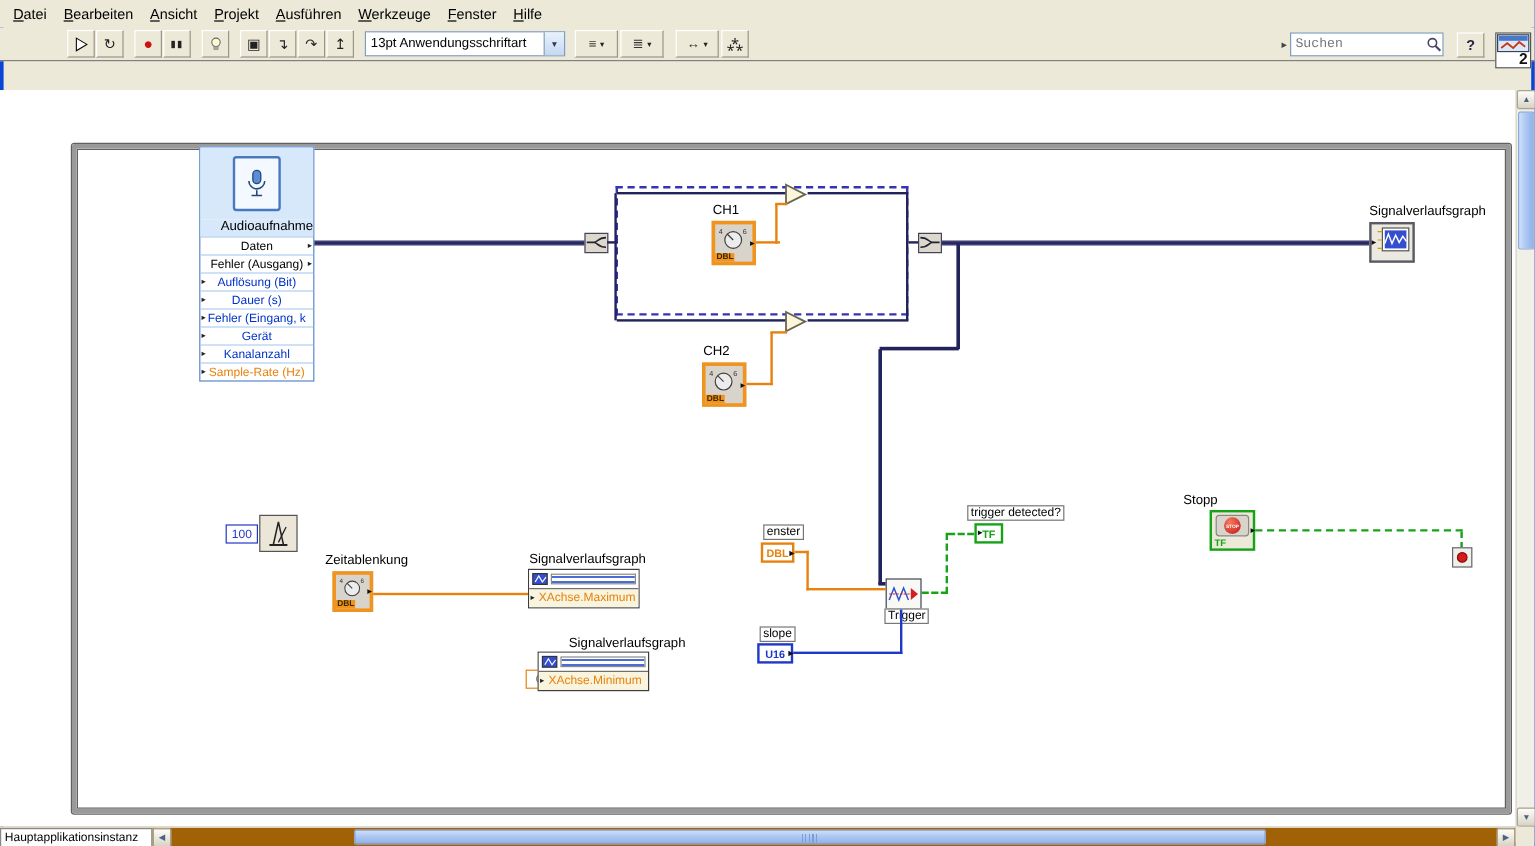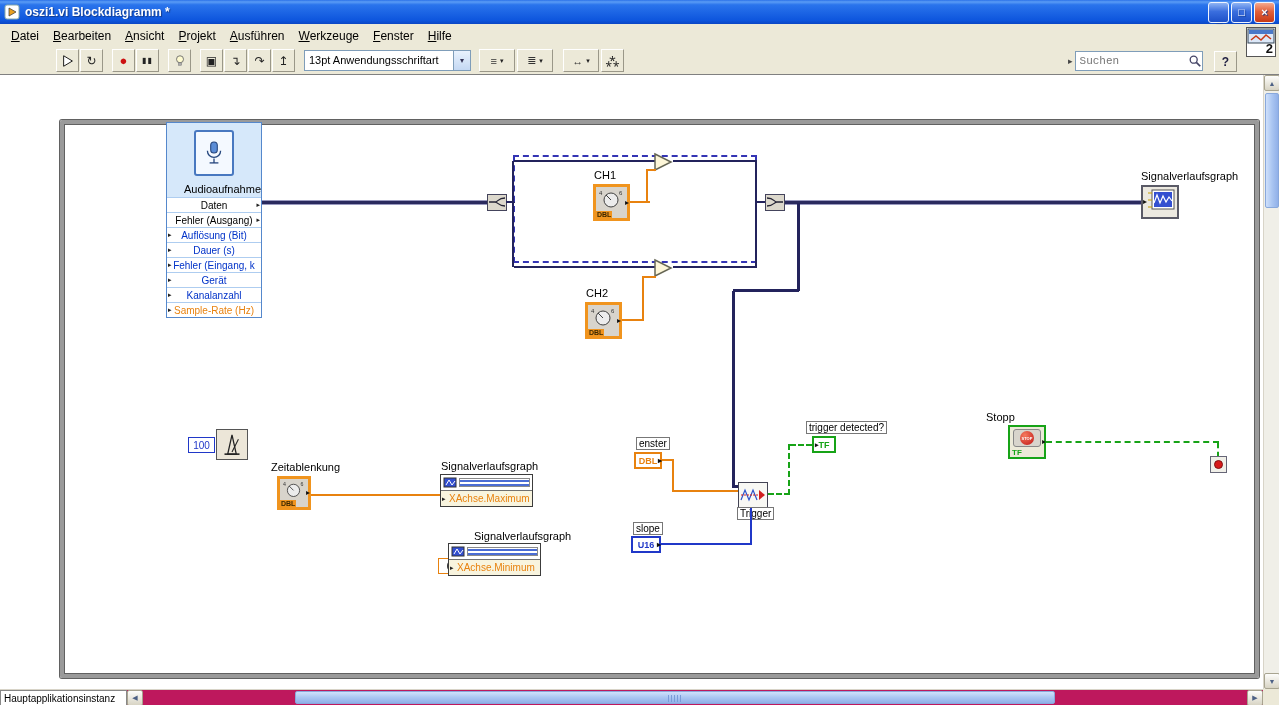--- a/index.html
+++ b/index.html
@@ -105,55 +105,39 @@
   .pn-row1{height:15px;display:flex;align-items:center;padding:1px 2px;background:#fff;}
   .pn-stripes{flex:1;height:9px;margin-left:2px;background:repeating-linear-gradient(0deg,#4a6cd4 0 2px,#fff 2px 4px);border:1px solid #8a8a8a;}
   .pn-row2{height:16px;border-top:1px solid #707070;background:#f8f4de;color:#e8820f;font-size:10px;
     display:flex;align-items:center;padding:0 2px 0 8px;position:relative;white-space:nowrap;}
   .pn-arr{position:absolute;left:1px;font-size:7px;color:#222;line-height:0;}
   
   .lbl{position:absolute;font-size:11px;color:#000;white-space:nowrap;}
   .lbl-box{position:absolute;font-size:10px;color:#000;white-space:nowrap;background:#fff;border:1px solid #777;padding:0 2px;}
   
   .vscroll{position:absolute;right:0;top:75px;width:16px;height:614px;background:#f0efe8;border-left:1px solid #d8d4c8;}
-  .hscroll{position:absolute;left:0;top:689px;width:1263px;height:16px;background:#be185d;border-top:1px solid #d8d4c8;}
+  .hscroll{position:absolute;left:0;top:689px;width:1263px;height:16px;background:#a16207;border-top:1px solid #d8d4c8;}
   .sb-btn{position:absolute;width:16px;height:16px;background:linear-gradient(180deg,#fdfdfb,#d8d4c4);
     border:1px solid #a8a490;border-radius:2px;display:flex;align-items:center;justify-content:center;
     font-size:7px;color:#4d6185;}
   .vthumb{position:absolute;left:1px;width:14px;border:1px solid #88a8dc;border-radius:2px;
     background:linear-gradient(90deg,#cfe0fb,#aac6f2 50%,#90b0e8);}
   .hthumb{position:absolute;top:1px;height:13px;border:1px solid #88a8dc;border-radius:2px;
     background:linear-gradient(180deg,#cfe0fb,#aac6f2 50%,#90b0e8);}
   .hthumb .grip{position:absolute;left:50%;top:3px;width:14px;height:7px;transform:translateX(-50%);
     background:repeating-linear-gradient(90deg,#7a9cd8 0 1px,transparent 1px 3px);}
   .statusbox{position:absolute;left:0;top:0;width:127px;height:16px;background:#fff;border:1px solid #888;
     font-size:10px;display:flex;align-items:center;padding:0 3px;white-space:nowrap;overflow:hidden;}
   .corner{position:absolute;right:0;top:689px;width:16px;height:16px;background:#ece9d8;}
 </style>
 </head>
 <body>
 
 <div class="window">
 
-  <div class="titlebar">
-    <svg class="tb-ico" viewBox="0 0 16 16">
-      <rect x="1" y="1" width="14" height="14" rx="2" fill="#fff" stroke="#8aa"></rect>
-      <polygon points="5,4 12,8 5,12" fill="#e8a020" stroke="#333" stroke-width="0.7"></polygon>
-    </svg>
-    <span class="tb-title">oszi1.vi Blockdiagramm *</span>
-    <div class="tb-btn">
-        <span class="glyph-min">_</span>
-      </div>
-    <div class="tb-btn">
-        <span>□</span>
-      </div>
-    <div class="tb-btn close">
-        <span>×</span>
-      </div>
-  </div>
 
   <div class="menubar">
     <span class="menu-item"><u>D</u>atei</span>
     <span class="menu-item"><u>B</u>earbeiten</span>
     <span class="menu-item"><u>A</u>nsicht</span>
     <span class="menu-item"><u>P</u>rojekt</span>
     <span class="menu-item"><u>A</u>usführen</span>
     <span class="menu-item"><u>W</u>erkzeuge</span>
     <span class="menu-item"><u>F</u>enster</span>
     <span class="menu-item"><u>H</u>ilfe</span>

